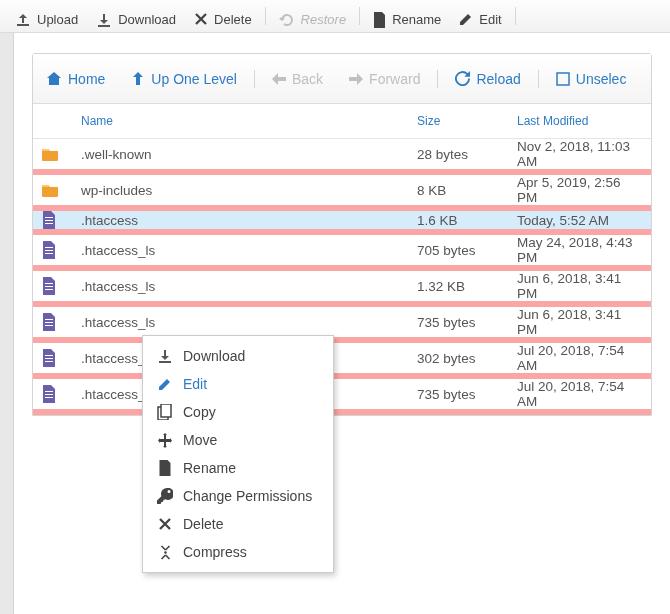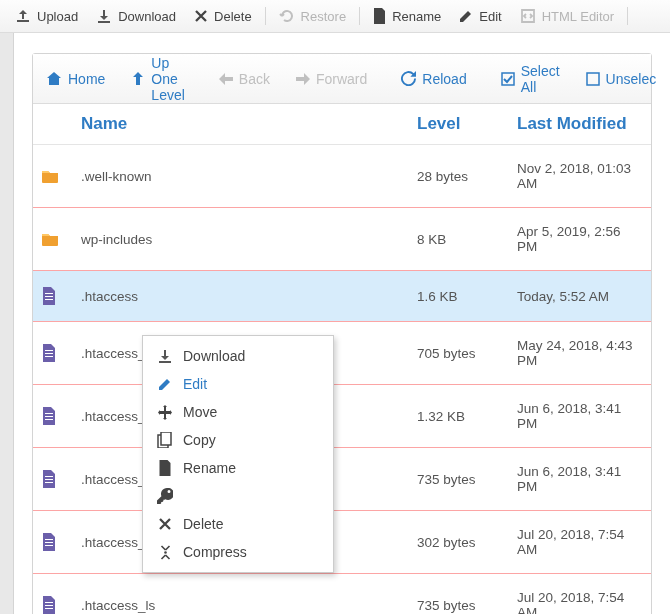--- a/index.html
+++ b/index.html
@@ -1,30 +1,30 @@
 <!DOCTYPE html>
 <html><head>
 <meta charset="utf-8">
 <style>
   * { margin:0; padding:0; box-sizing:border-box; }
   body { font-family:"Segoe UI",Arial,sans-serif; font-size:14px; color:#555; background:#fff; }
   .wrap { width:670px; height:614px; overflow:hidden; position:relative; background:#fff; }
   .topbar { height:33px; background:linear-gradient(#fdfdfd,#f2f2f2); border-bottom:1px solid #dcdcdc; display:flex; align-items:center; padding:0 6px; font-size:13px; }
-  .topbar .tb { display:flex; align-items:center; padding:4px 9px; height:100%; cursor:pointer; color:#444; }
-  .topbar .tb.disabled { color:#b5b5b5; cursor:default; }
+  .topbar .tb { display:flex; padding:12px 9px; height:100%; cursor:pointer; color:#444; }
+  .topbar .tb.disabled { color:#b5b5b5; cursor:default;font-style:italic; }
   .topbar .tb svg { margin-right:6px; }
   .vlb { width:14px; height:100%; background:#e8e8e8; border-right:1px solid #d4d4d4; }
   .panel { margin:20px 18px 0 18px; border:1px solid #d4d4d4; border-radius:3px 3px 0 0; }
   .panelbar { height:50px; background:linear-gradient(#fff,#f4f4f4); border-bottom:1px solid #dcdcdc; display:flex; align-items:center; font-size:14px; }
   .panelbar .pb { display:flex; align-items:center; padding:0 13px; color:#2f7cc4; cursor:pointer;justify-content:flex-end; }
   .panelbar .pb.disabled { color:#c0c0c0; cursor:default; }
   .panelbar .pb svg { margin-right:6px; }
   .table { width:100%; border-collapse:collapse; }
-  .table th { text-align:left; font-weight:700; color:#2f7cc4; padding:10px 8px; border-bottom:1px solid #e5e5e5; font-size:17px; }
-  .table td { padding:16px 8px; border-bottom:1px solid #fca5a5; color:#555; font-size:13.5px; }
+  .table th { text-align:left; font-weight:400; color:#2f7cc4; padding:10px 8px; border-bottom:1px solid #e5e5e5; font-size:12px; }
+  .table td { padding:0 8px; border-bottom:6px solid #fca5a5; color:#555; font-size:13.5px; }
   .table tr.selected td { background:#d7ecfb; }
   .iconcol { width:40px; text-align:center; }
   .namecol { width:336px; }
   .sizecol { width:100px; }
   .sep { width:1px; height:18px; background:#d6d6d6; margin:0 4px; }
   .cmenu { position:absolute; left:142px; top:335px; width:192px; background:#fff; border:1px solid #ccc; box-shadow:2px 3px 6px rgba(0,0,0,0.2); padding:6px 0; }
   .cmenu .mi { display:flex; align-items:center; padding:6px 14px; font-size:14px; color:#444; cursor:pointer; }
   .cmenu .mi svg, .cmenu .mi .icn { margin-right:10px; width:16px; text-align:center; }
   .cmenu .mi.edit { color:#2f7cc4; }
   svg { display:block; }
@@ -77,29 +77,20 @@
         <span>Rename</span>
       </div>
       <div class="tb ">
         <span>
           <svg width="14" height="14" viewBox="0 0 14 14">
             <path fill="#444" d="M1 10l8-8 3 3-8 8H1v-3z"></path>
           </svg>
         </span>
         <span>Edit</span>
       </div>
-      <div class="tb disabled">
-        <span>
-          <svg width="16" height="16" viewBox="0 0 16 16">
-            <path fill="#c0c0c0" d="M2 2h12v12H2z" opacity="0"></path>
-            <path stroke="#c0c0c0" stroke-width="1.8" fill="none" d="M2 2h12v12H2zM6 6l-2 2 2 2M10 6l2 2-2 2"></path>
-          </svg>
-        </span>
-        <span>HTML Editor</span>
-      </div>
       <div class="sep"></div>
     </div>
 
 <div style="display:flex; height:calc(100% - 33px);">
  <div class="vlb"></div>
  <div style="flex:1; overflow:hidden;">
    <div class="panel">
      <div class="panelbar" id="panelbar">
             <div class="pb ">
               <span>
@@ -141,54 +132,45 @@
                   <path fill="#2f7cc4" d="M13.6 2.4A8 8 0 1 0 16 8h-2a6 6 0 1 1-1.8-4.2L10 6h6V0l-2.4 2.4z"></path>
                 </svg>
               </span>
               <span>Reload</span>
             </div>
             <div class="sep"></div>
             <div class="pb ">
               <span>
                 <svg width="14" height="14" viewBox="0 0 14 14">
                   <rect x="1" y="1" width="12" height="12" fill="none" stroke="#2f7cc4" stroke-width="1.5"></rect>
-                  <path stroke="#2f7cc4" stroke-width="2" fill="none" d="M3 7l3 3 5-6"></path>
-                </svg>
-              </span>
-              <span>Select All</span>
-            </div>
-            <div class="pb ">
-              <span>
-                <svg width="14" height="14" viewBox="0 0 14 14">
-                  <rect x="1" y="1" width="12" height="12" fill="none" stroke="#2f7cc4" stroke-width="1.5"></rect>
                 </svg>
               </span>
               <span>Unselec</span>
             </div>
           </div>
      <table class="table">
        <thead>
               <tr>
          <th class="iconcol"></th>
          <th class="namecol">Name</th>
-         <th class="sizecol">Level</th>
+         <th class="sizecol">Size</th>
          <th>Last Modified</th>
        </tr>
             </thead>
        <tbody id="tbody">
               <tr class="">
       <td class="iconcol">
                   <svg width="18" height="16" viewBox="0 0 18 16">
                     <path fill="#f0a030" d="M1 3h6l2 2h8v9a1 1 0 0 1-1 1H2a1 1 0 0 1-1-1V3z"></path>
                     <path fill="#ffc866" d="M1 3h6l2 2H1z"></path>
                   </svg>
                 </td>
       <td>.well-known</td>
       <td>28 bytes</td>
-      <td>Nov 2, 2018, 01:03 AM</td>
+      <td>Nov 2, 2018, 11:03 AM</td>
     </tr>
               <tr class="">
       <td class="iconcol">
                   <svg width="18" height="16" viewBox="0 0 18 16">
                     <path fill="#f0a030" d="M1 3h6l2 2h8v9a1 1 0 0 1-1 1H2a1 1 0 0 1-1-1V3z"></path>
                     <path fill="#ffc866" d="M1 3h6l2 2H1z"></path>
                   </svg>
                 </td>
       <td>wp-includes</td>
       <td>8 KB</td>
@@ -278,49 +260,50 @@
       <div class="mi edit">
         <span class="icn">
           <svg width="14" height="14" viewBox="0 0 14 14">
             <path fill="#2f7cc4" d="M1 10l8-8 3 3-8 8H1v-3z"></path>
           </svg>
         </span>
         <span>Edit</span>
       </div>
       <div class="mi ">
         <span class="icn">
-          <svg width="15" height="15" viewBox="0 0 15 15">
-            <path fill="#444" d="M7.5 0l2 2h-1v4h4V5l2 2.5-2 2.5V9h-4v4h1l-2 2-2-2h1V9h-4v1L.5 7.5 2.5 5v1h4V2h-1l2-2z"></path>
-          </svg>
-        </span>
-        <span>Move</span>
-      </div>
-      <div class="mi ">
-        <span class="icn">
           <svg width="14" height="16" viewBox="0 0 14 16">
             <rect x="0" y="3" width="10" height="13" fill="none" stroke="#444" stroke-width="1.5"></rect>
             <rect x="3" y="0" width="10" height="13" fill="#fff" stroke="#444" stroke-width="1.5"></rect>
           </svg>
         </span>
         <span>Copy</span>
       </div>
       <div class="mi ">
         <span class="icn">
+          <svg width="15" height="15" viewBox="0 0 15 15">
+            <path fill="#444" d="M7.5 0l2 2h-1v4h4V5l2 2.5-2 2.5V9h-4v4h1l-2 2-2-2h1V9h-4v1L.5 7.5 2.5 5v1h4V2h-1l2-2z"></path>
+          </svg>
+        </span>
+        <span>Move</span>
+      </div>
+      <div class="mi ">
+        <span class="icn">
           <svg width="13" height="16" viewBox="0 0 13 16">
             <path fill="#444" d="M1 0h8l3 3v13H1V0z"></path>
           </svg>
         </span>
         <span>Rename</span>
       </div>
       <div class="mi ">
         <span class="icn">
           <svg width="16" height="16" viewBox="0 0 16 16">
             <path fill="#444" d="M10 0a6 6 0 0 0-5.6 8.2L0 12.6V16h3.4l.8-.8V14h1.2l1-1v-1.2h1.2l.6-.6A6 6 0 1 0 10 0zm2 5a1.5 1.5 0 1 1 0-3 1.5 1.5 0 0 1 0 3z"></path>
           </svg>
         </span>
+        <span>Change Permissions</span>
       </div>
       <div class="mi ">
         <span class="icn">
           <svg width="14" height="14" viewBox="0 0 14 14">
             <path stroke="#444" stroke-width="2.3" fill="none" d="M2 2l10 10M12 2L2 12"></path>
           </svg>
         </span>
         <span>Delete</span>
       </div>
       <div class="mi ">

